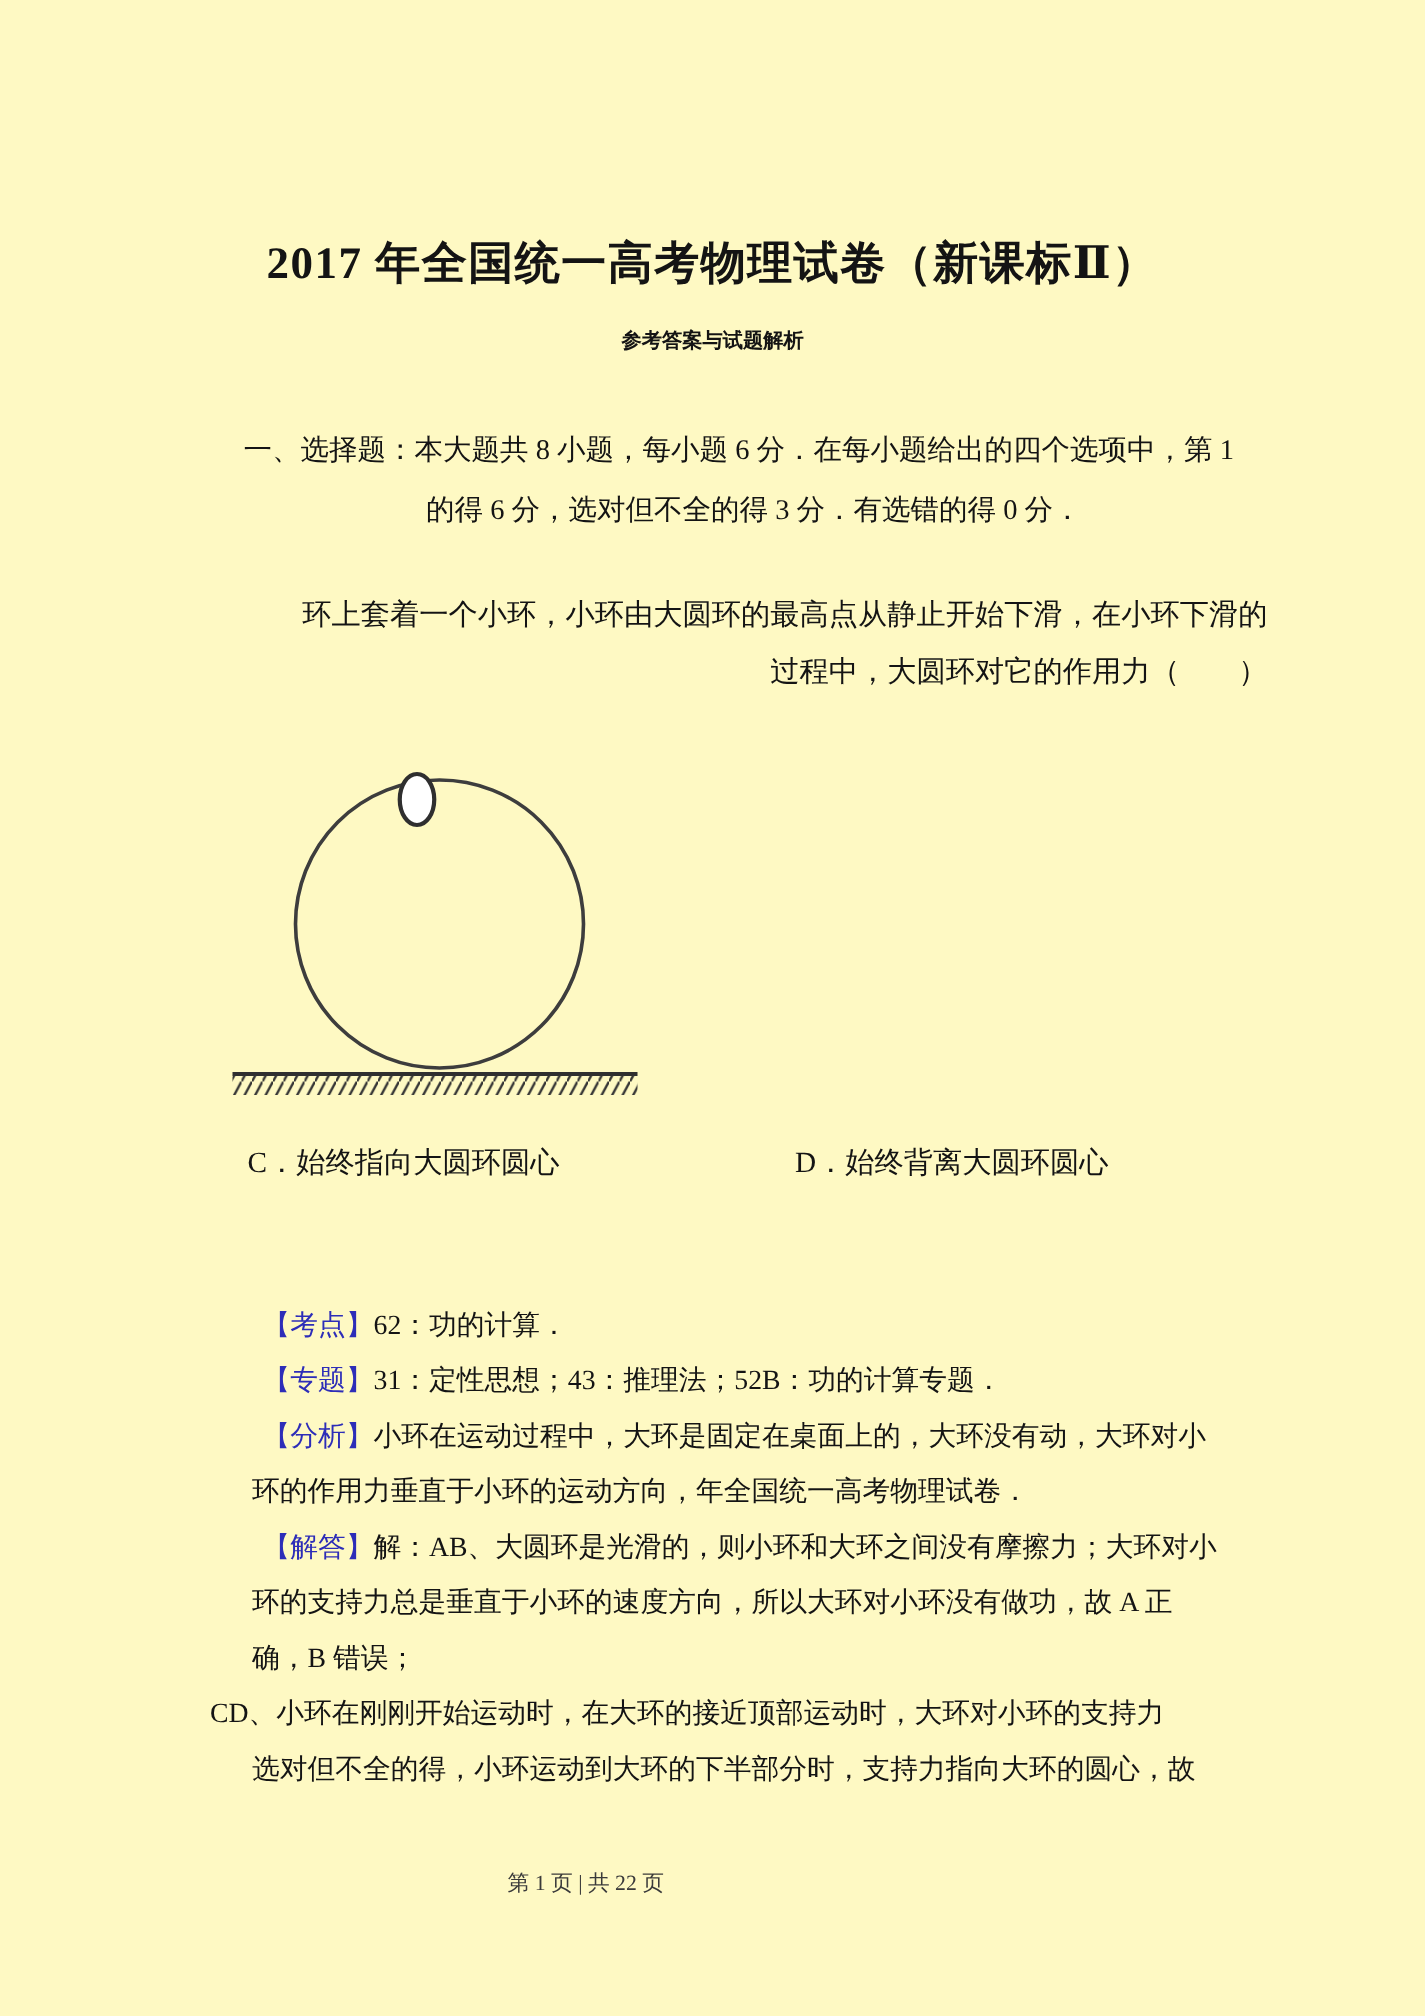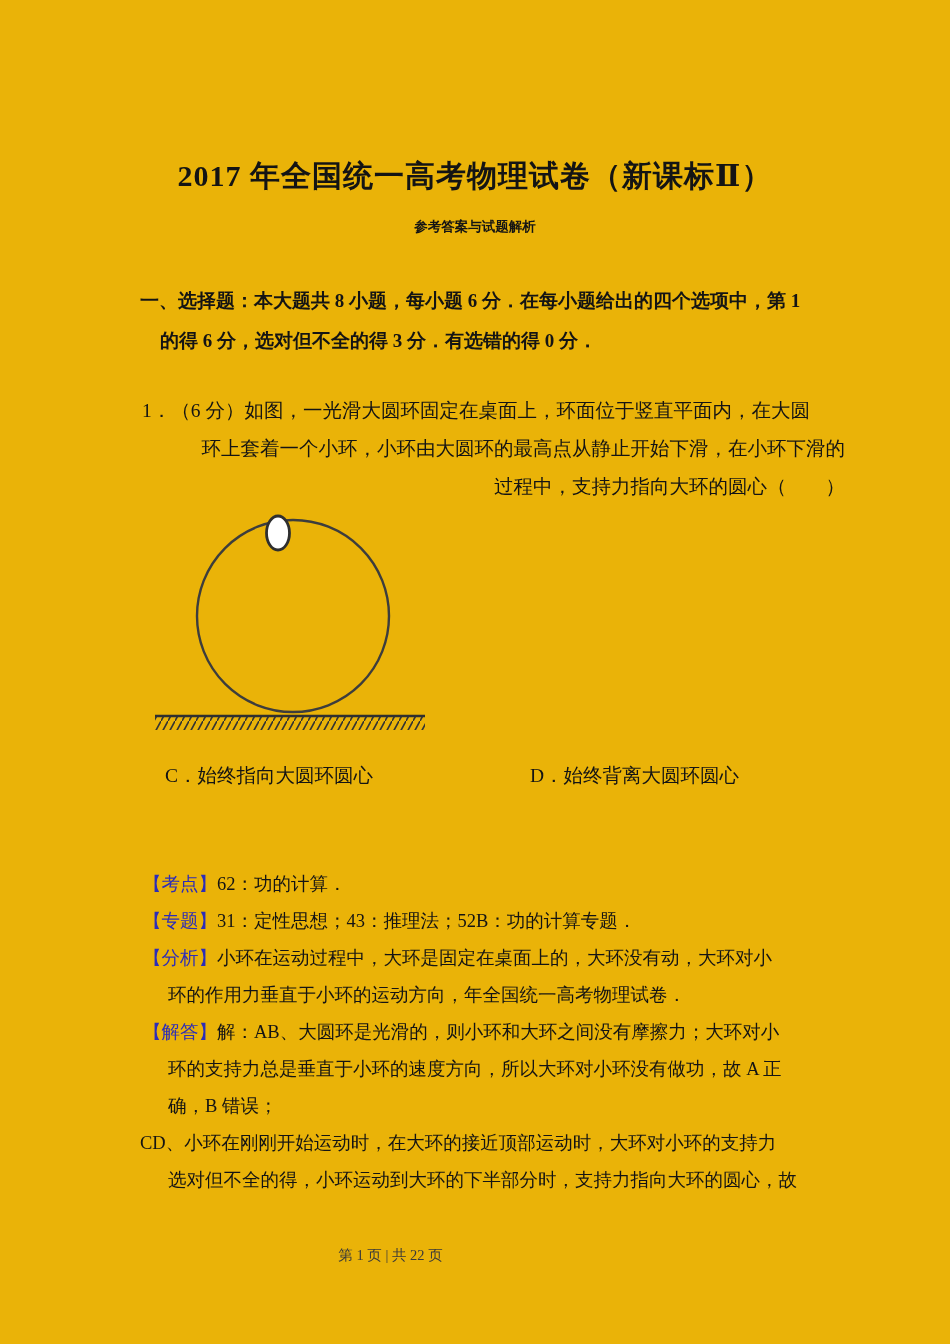--- a/index.html
+++ b/index.html
@@ -1,20 +1,20 @@
 <!DOCTYPE html>
 <html><head>
 <meta charset="utf-8">
 <style>
   html, body { margin: 0; padding: 0; background: #ffffff; }
   .page {
     position: relative;
     width: 950px;
     height: 1344px;
-    background: #eab308;
+    background: #fef9c3;
     font-family: "Liberation Serif", "DejaVu Serif", serif;
     color: #141414;
     overflow: hidden;
   }
   .doc-title {
     position: absolute;
     top: 156px; left: 0;
     width: 950px;
     text-align: center;
     font-size: 30px;
@@ -29,22 +29,23 @@
     width: 950px;
     text-align: center;
     font-size: 13.5px;
     font-weight: bold;
   }
   .intro {
     position: absolute;
     top: 281px; left: 130px;
     width: 715px;
     font-size: 19px;
-    font-weight: bold;
+    font-weight: normal;
     line-height: 40px;
+    text-align: center;
   }
   .intro .first-line { padding-left: 10px; }
   .intro .cont-line  { padding-left: 30px; }
   .stem {
     position: absolute;
     top: 392px; left: 130px;
     width: 715px;
     font-size: 19.5px;
     line-height: 38px;
   }
@@ -68,21 +69,21 @@
   .answers {
     position: absolute;
     top: 866px; left: 130px;
     width: 720px;
     font-size: 18.5px;
     line-height: 37px;
   }
   .ln-label { padding-left: 13px; }
   .ln-cont  { padding-left: 38px; }
   .ln-cd    { padding-left: 10px; }
-  .lbl { color: #2d2db8; }
+  .lbl { color: #2d2db8; margin-left: 32px; }
   .page-footer {
     position: absolute;
     top: 1246px; left: 0;
     width: 781px;
     text-align: center;
     font-size: 14.5px;
     color: #3a3a3a;
   }
 </style>
 </head>
@@ -93,23 +94,22 @@
   <h1 class="doc-title">2017 年全国统一高考物理试卷（新课标Ⅱ）</h1>
 
   <div class="doc-subtitle">参考答案与试题解析</div>
 
   <div class="intro">
     <div class="first-line">一、选择题：本大题共 8 小题，每小题 6 分．在每小题给出的四个选项中，第 1</div>
     <div class="cont-line">的得 6 分，选对但不全的得 3 分．有选错的得 0 分．</div>
   </div>
 
   <div class="stem">
-    <div class="first-line">1．（6 分）如图，一光滑大圆环固定在桌面上，环面位于竖直平面内，在大圆</div>
     <div class="cont-line">环上套着一个小环，小环由大圆环的最高点从静止开始下滑，在小环下滑的</div>
-    <div class="cont-line">过程中，支持力指向大环的圆心（　　）</div>
+    <div class="cont-line">过程中，大圆环对它的作用力（　　）</div>
   </div>
 
   <div class="figure-wrap">
     <svg width="300" height="240" viewBox="0 0 300 240" xmlns="http://www.w3.org/2000/svg">
       <defs>
         <pattern id="hatch" patternUnits="userSpaceOnUse" width="7" height="13">
           <line x1="7" y1="0" x2="0" y2="13" stroke="#333333" stroke-width="1.6"></line>
         </pattern>
       </defs>
       <circle cx="153" cy="116" r="96" fill="none" stroke="#3d3d3d" stroke-width="2.4"></circle>

